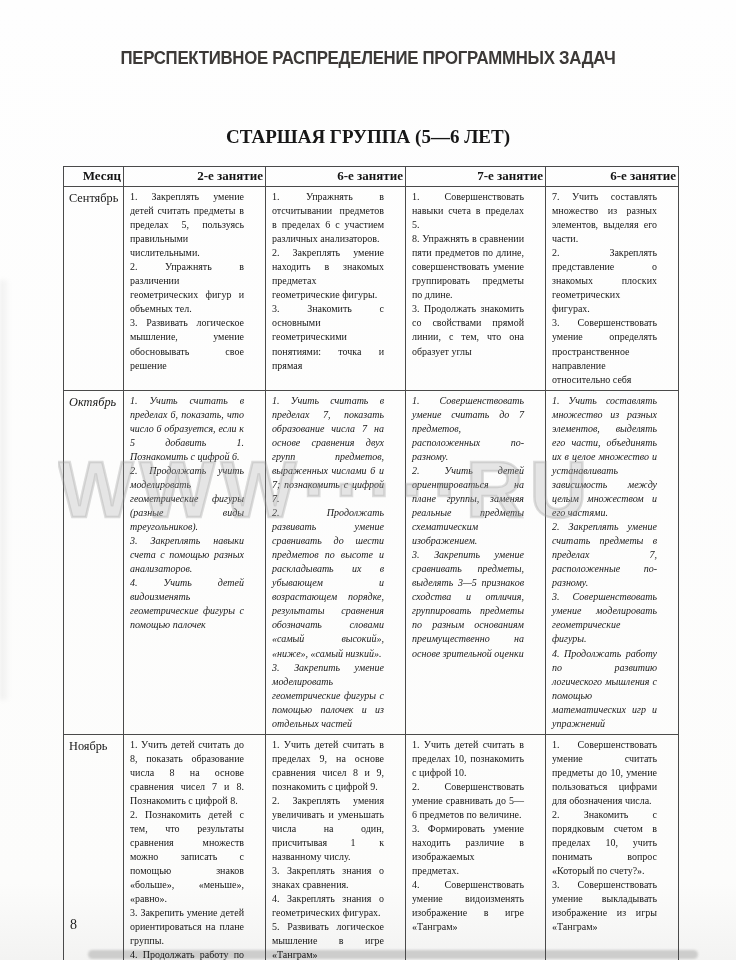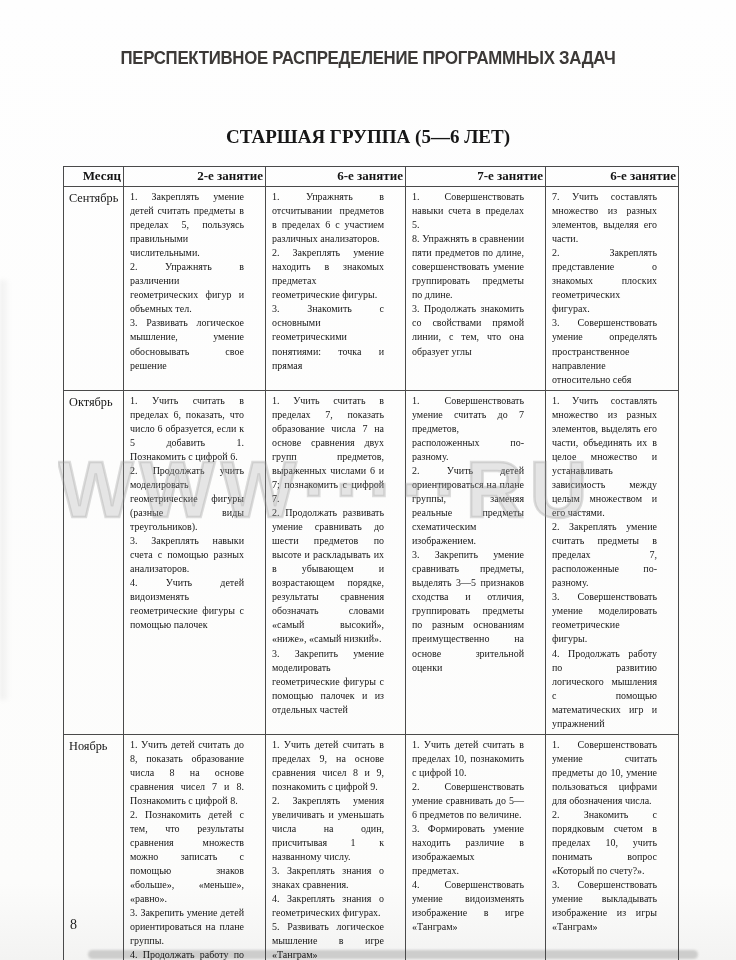--- a/index.html
+++ b/index.html
@@ -96,21 +96,21 @@
   td.lesson {
     font-size: 10px;
     line-height: 14.05px;
     padding: 3px 21px 3px 6px;
     text-align: justify;
     text-justify: inter-word;
     white-space: pre-line;
     color: #171717;
   }
   tr.r-sep  { height: 192px; }
-  tr.r-oct  { height: 290px; }
+  tr.r-oct  { height: 290px; font-style: italic; }
   tr.r-nov  { height: 247px; }
   .page-number {
     position: absolute;
     left: 70px;
     top: 917px;
     font-family: "Liberation Serif", serif;
     font-size: 14px;
     color: #222;
   }
   .bottom-shadow {

